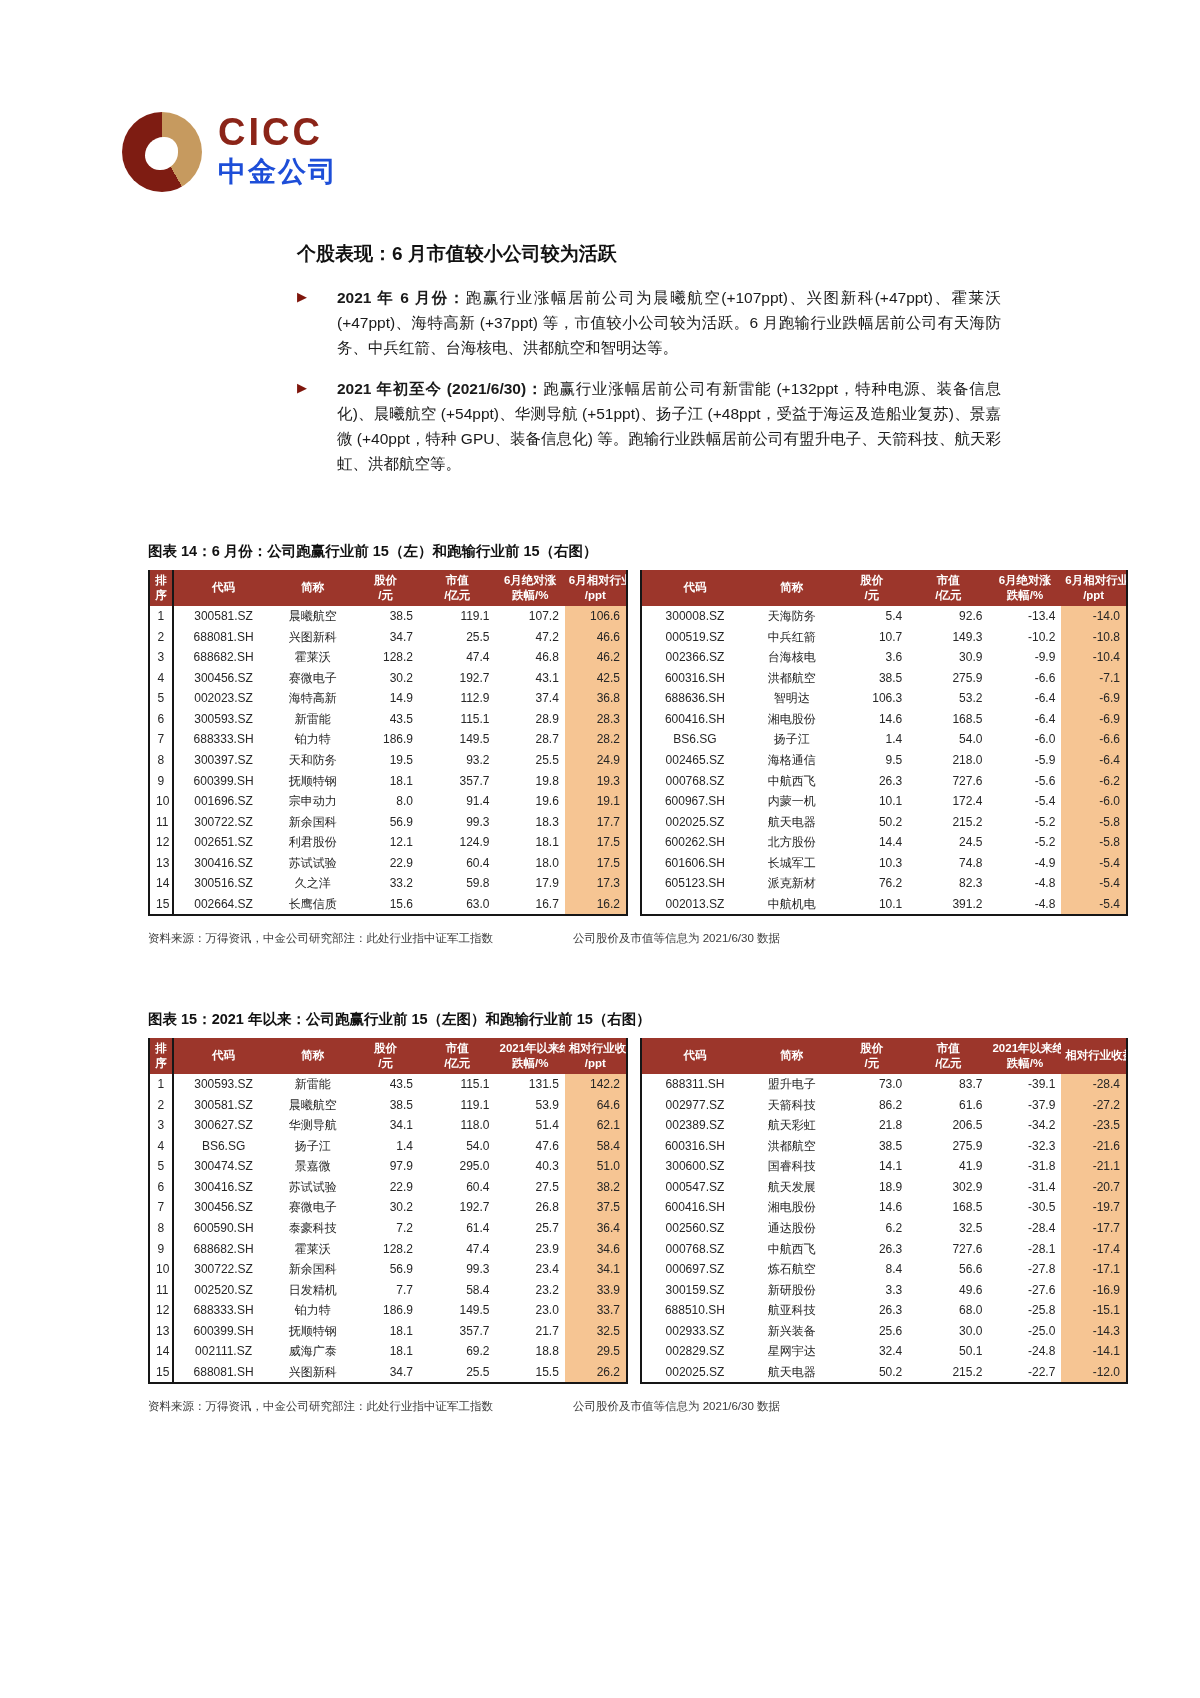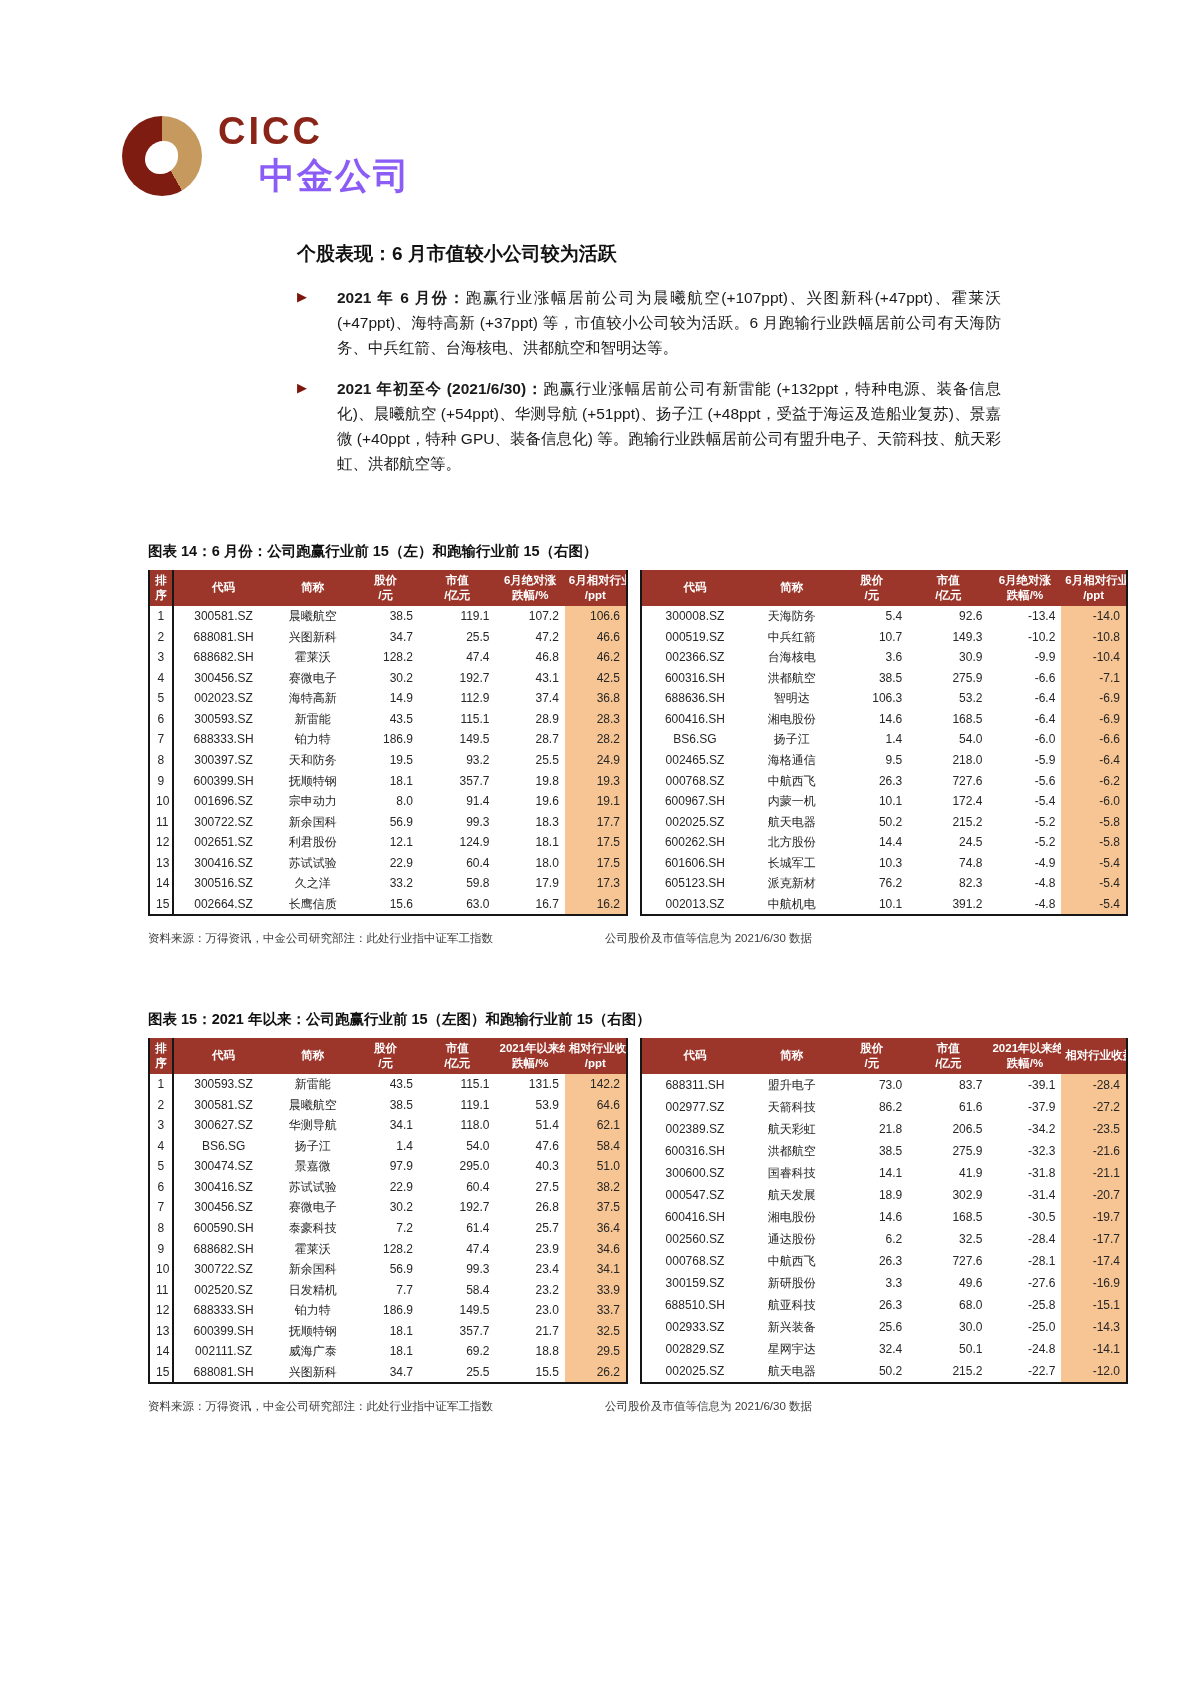--- a/index.html
+++ b/index.html
@@ -6,21 +6,21 @@
   .page{position:relative;width:1200px;height:1568px;background:#fff;overflow:hidden;
         font-family:"Liberation Sans","DejaVu Sans",sans-serif;color:#1a1a1a;}
 
   
   .logo{position:absolute;left:122px;top:112px;display:flex;align-items:center;gap:16px;}
   .logo-mark{width:80px;height:80px;border-radius:50%;
      background:conic-gradient(#C69A5F 0deg 150deg,#7E1C12 150deg 360deg);position:relative;}
   .logo-mark::after{content:"";position:absolute;left:23px;top:25px;width:33px;height:33px;
      border-radius:58% 42% 55% 45%;background:#fff;}
   .logo-text-cicc{font-size:38px;font-weight:bold;letter-spacing:3px;color:#8B2418;line-height:1.05;}
-  .logo-text-cn{font-size:36px;font-weight:bold;color:#8b5cf6;letter-spacing:2px;margin-left:41px;}
+  .logo-text-cn{font-size:28px;font-weight:bold;color:#1d4ed8;letter-spacing:2px;}
 
   
   .heading{position:absolute;left:297px;top:241px;font-size:19px;font-weight:bold;color:#111;}
   .bullets{position:absolute;left:297px;top:286px;width:704px;}
   .bullet{display:flex;margin-bottom:17px;}
   .bullet-marker{width:40px;flex:0 0 40px;color:#7E150B;font-size:13px;padding-top:3px;}
   .bullet-text{font-size:15.5px;line-height:1.6;text-align:justify;color:#1a1a1a;}
   .bullet-text b{font-weight:bold;}
 
   
@@ -36,21 +36,21 @@
      padding:3px 4px;line-height:1.3;text-align:center;vertical-align:middle;white-space:nowrap;overflow:hidden;}
   .dtable td{font-size:12px;color:#262626;padding:2.2px 6px;line-height:1.35;
      white-space:nowrap;overflow:hidden;background:#fff;}
   .dtable td.c-rank,.dtable td.c-code,.dtable td.c-name{text-align:center;}
   .dtable td.c-num,.dtable td.c-rel{text-align:right;}
   .dtable td.c-rel{background:#F6C593;}
   .dtable th.c-rank,.dtable td.c-rank{border-right:2px solid #161616;}
 
   .source-line{margin-top:15px;font-size:11.5px;color:#3a3a3a;display:flex;}
   .source-line .s2{}
-  .source-line .s3{margin-left:112px;}
+  .source-line .s3{margin-left:80px;}
 
   
   .footer-disclaimer{position:absolute;top:1600px;left:0;width:100%;text-align:center;}
   .footer-disclaimer span{font-size:13px;color:#8f8f8f;border-bottom:1px solid #9a9a9a;padding-bottom:18px;}
   .footer-page{position:absolute;top:1630px;left:0;width:100%;text-align:center;
      font-size:12.5px;color:#8f8f8f;}
 </style>
 </head>
 <body>
 
@@ -706,20 +706,28 @@
             </tr>
             <tr>
               <td class="c-code">000768.SZ</td>
               <td class="c-name">中航西飞</td>
               <td class="c-num">26.3</td>
               <td class="c-num">727.6</td>
               <td class="c-num">-28.1</td>
               <td class="c-rel">-17.4</td>
             </tr>
             <tr>
+              <td class="c-code">000697.SZ</td>
+              <td class="c-name">炼石航空</td>
+              <td class="c-num">8.4</td>
+              <td class="c-num">56.6</td>
+              <td class="c-num">-27.8</td>
+              <td class="c-rel">-17.1</td>
+            </tr>
+            <tr>
               <td class="c-code">300159.SZ</td>
               <td class="c-name">新研股份</td>
               <td class="c-num">3.3</td>
               <td class="c-num">49.6</td>
               <td class="c-num">-27.6</td>
               <td class="c-rel">-16.9</td>
             </tr>
             <tr>
               <td class="c-code">688510.SH</td>
               <td class="c-name">航亚科技</td>

